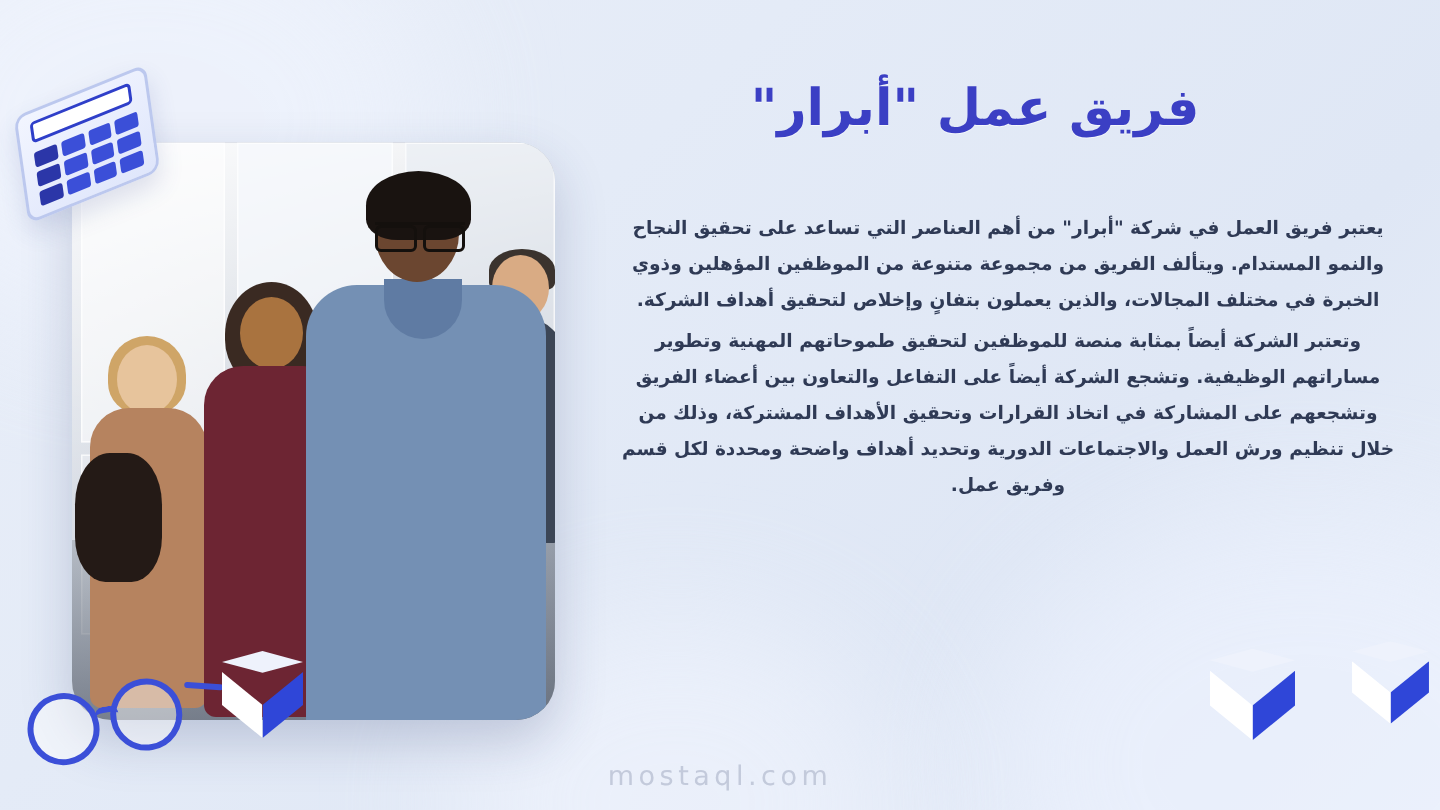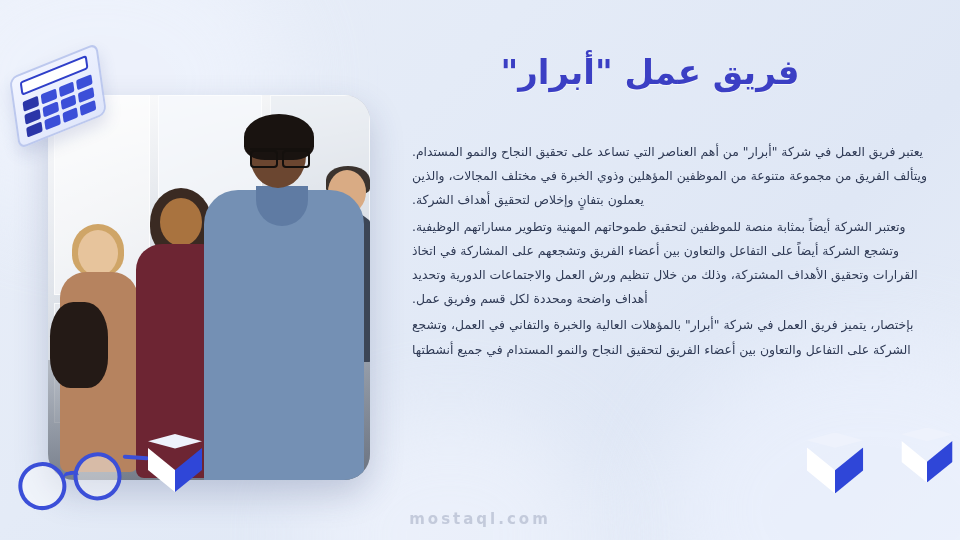--- a/index.html
+++ b/index.html
@@ -47,24 +47,25 @@
     white-space: nowrap;
   }
 
   
   .body-text {
     position: absolute;
     top: 140px;
     right: 28px;
     width: 520px;
     direction: rtl;
-    text-align: left;
+    text-align: center;
     color: #2f3a55;
     font-size: 12.4px;
     line-height: 1.95;
+    font-weight: bold;
   }
   .body-text p { margin-bottom: 2px; }
 
   
   .photo-frame {
     position: absolute;
     left: 48px;
     top: 95px;
     width: 322px;
     height: 385px;
@@ -222,37 +223,36 @@
   .watermark {
     position: absolute;
     left: 50%;
     bottom: 12px;
     transform: translateX(-50%);
     text-align: center;
     color: #c3cadb;
     user-select: none;
   }
   .wm-ar { font-size: 25px; letter-spacing: 2px; line-height: 1.05; }
-  .wm-en { font-size: 15px; letter-spacing: 3px; margin-top: 2px; font-weight: bold; }
+  .wm-en { font-size: 18px; letter-spacing: 3px; margin-top: 2px; }
 </style>
 </head>
 <body>
 
 <div class="slide">
 
   <div class="blob blob-a"></div>
   <div class="blob blob-b"></div>
   <div class="blob blob-c"></div>
 
   <div class="title">فريق عمل "أبرار"</div>
 
   <div class="body-text">
     <p>يعتبر فريق العمل في شركة "أبرار" من أهم العناصر التي تساعد على تحقيق النجاح والنمو المستدام. ويتألف الفريق من مجموعة متنوعة من الموظفين المؤهلين وذوي الخبرة في مختلف المجالات، والذين يعملون بتفانٍ وإخلاص لتحقيق أهداف الشركة.</p>
     <p>وتعتبر الشركة أيضاً بمثابة منصة للموظفين لتحقيق طموحاتهم المهنية وتطوير مساراتهم الوظيفية. وتشجع الشركة أيضاً على التفاعل والتعاون بين أعضاء الفريق وتشجعهم على المشاركة في اتخاذ القرارات وتحقيق الأهداف المشتركة، وذلك من خلال تنظيم ورش العمل والاجتماعات الدورية وتحديد أهداف واضحة ومحددة لكل قسم وفريق عمل.</p>
-    <p>بإختصار، يتميز فريق العمل في شركة "أبرار" بالمؤهلات العالية والخبرة والتفاني في العمل، وتشجع الشركة على التفاعل والتعاون بين أعضاء الفريق لتحقيق النجاح والنمو المستدام في جميع أنشطتها</p>
   </div>
 
   <div class="photo-frame">
     <div class="photo">
       <div class="pane p1"></div>
       <div class="pane p2"></div>
       <div class="pane p3"></div>
       <div class="pane p4"></div>
       <div class="floor"></div>
 

